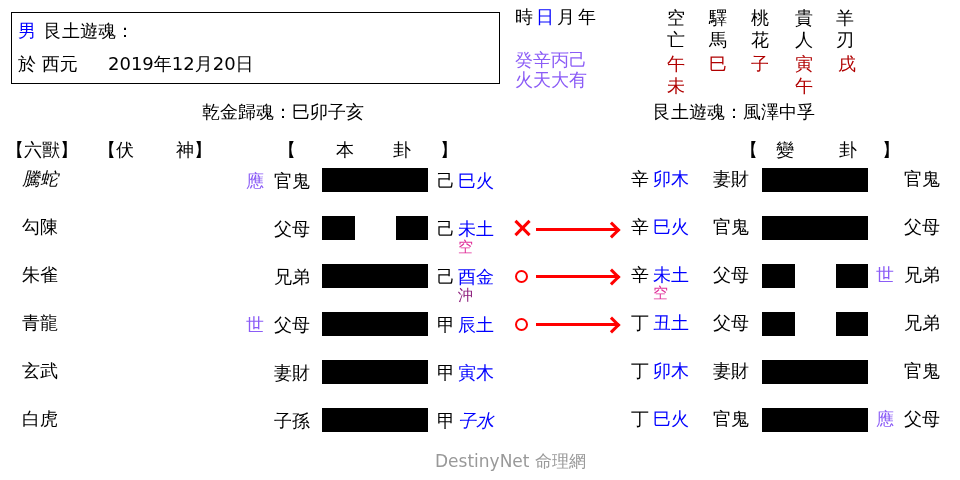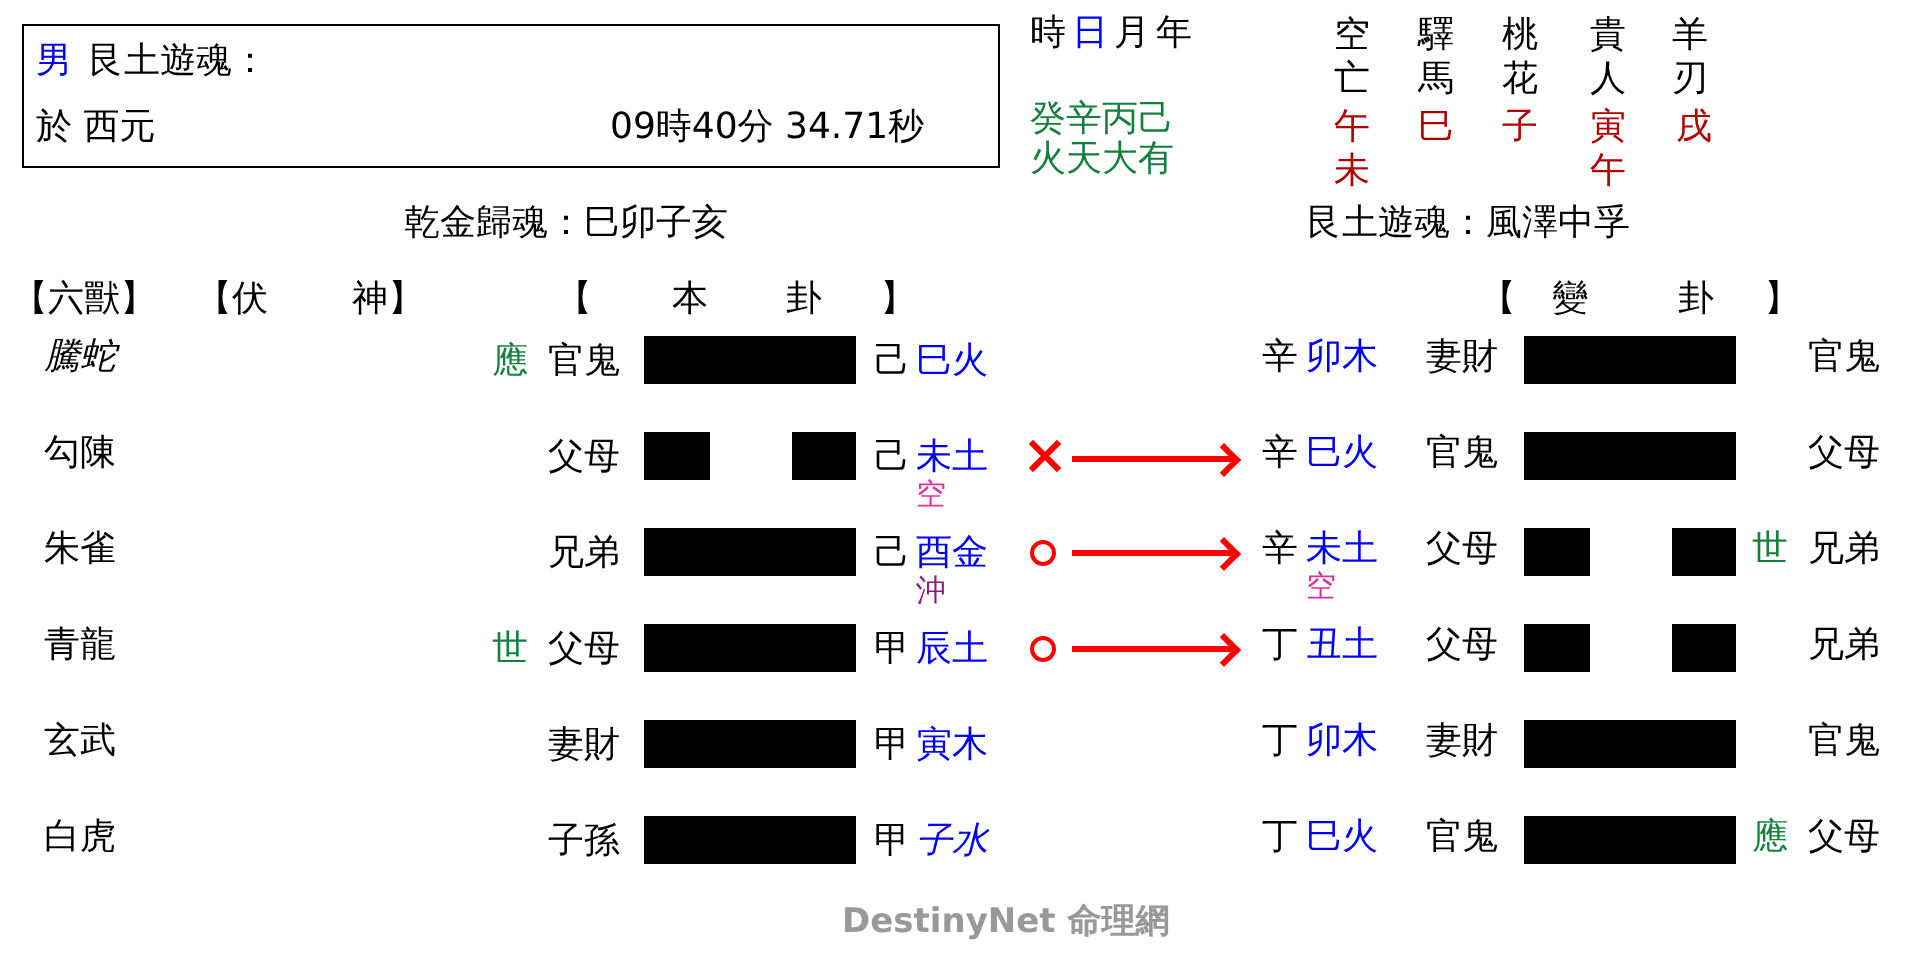--- a/index.html
+++ b/index.html
@@ -2,21 +2,21 @@
 <html><head>
 <meta charset="utf-8">
 <style>
   html, body { margin: 0; padding: 0; background: #ffffff; }
   body { width: 960px; height: 480px; position: relative; overflow: hidden;
          font-family: "DejaVu Sans", "Liberation Sans", sans-serif; color: #000; font-size: 18px; }
   .abs { position: absolute; white-space: nowrap; line-height: 1; }
   .infobox { position: absolute; left: 11px; top: 12px; width: 489px; height: 72px;
              border: 1px solid #000; box-sizing: border-box; }
   .blue { color: #0000ff; }
-  .red { color: #15803d; }
+  .red { color: #8b5cf6; }
   .darkred { color: #b00000; }
   .pink { color: #e0309a; }
   .purple { color: #8b1a7a; }
   .bar { position: absolute; background: #000; height: 24px; }
   .small { font-size: 15px; }
   .arrow-line { position: absolute; height: 3px; background: #ff0000; }
   .arrow-head { position: absolute; width: 12px; height: 12px; border-top: 3px solid #ff0000;
                 border-right: 3px solid #ff0000; transform: rotate(45deg); box-sizing: border-box; }
   .circle-mark { position: absolute; width: 13px; height: 13px; border: 2.5px solid #ff0000; border-radius: 50%;
                  box-sizing: border-box; }
@@ -26,21 +26,21 @@
   .x-mark::after { transform: rotate(-45deg); }
   .footer { color: #999999; font-size: 17px; }
 </style>
 </head>
 <body>
 
 <div class="infobox">
   <span class="abs blue" style="left:6px; top:9px;">男</span>
   <span class="abs" style="left:32px; top:9px;">艮土遊魂：</span>
   <span class="abs" style="left:6px; top:42px;">於 西元</span>
-  <span class="abs" style="left:293px; top:42px;">09時40分 34.71秒</span>
+  <span class="abs" style="left:96px; top:42px;">2019年12月20日</span>
 </div>
 
 <div>
   <span class="abs" style="left:515px; top:8px;">時</span>
   <span class="abs blue" style="left:536px; top:8px;">日</span>
   <span class="abs" style="left:557px; top:8px;">月</span>
   <span class="abs" style="left:578px; top:8px;">年</span>
   <span class="abs red" style="left:515px; top:51px; letter-spacing:0px;">癸辛丙己</span>
   <span class="abs red" style="left:515px; top:71px;">火天大有</span>
 </div>
@@ -176,13 +176,13 @@
   <span class="abs" style="left:437px; top:412px;">甲</span>
   <span class="abs blue" style="left:458px; top:412px;font-style:italic;">子水</span>
   <span class="abs" style="left:631px; top:410px;">丁</span>
   <span class="abs blue" style="left:653px; top:410px;">巳火</span>
   <span class="abs" style="left:713px; top:410px;">官鬼</span>
   <div class="bar" style="left:762px; top:408px; width:106px;"></div>
   <span class="abs red" style="left:876px; top:410px;">應</span>
   <span class="abs" style="left:904px; top:410px;">父母</span>
 </div>
 
-<span class="abs footer" style="left:421px; top:453px;font-weight:bold;">DestinyNet 命理網</span>
+<span class="abs footer" style="left:435px; top:453px;">DestinyNet 命理網</span>
 
 </body></html>

